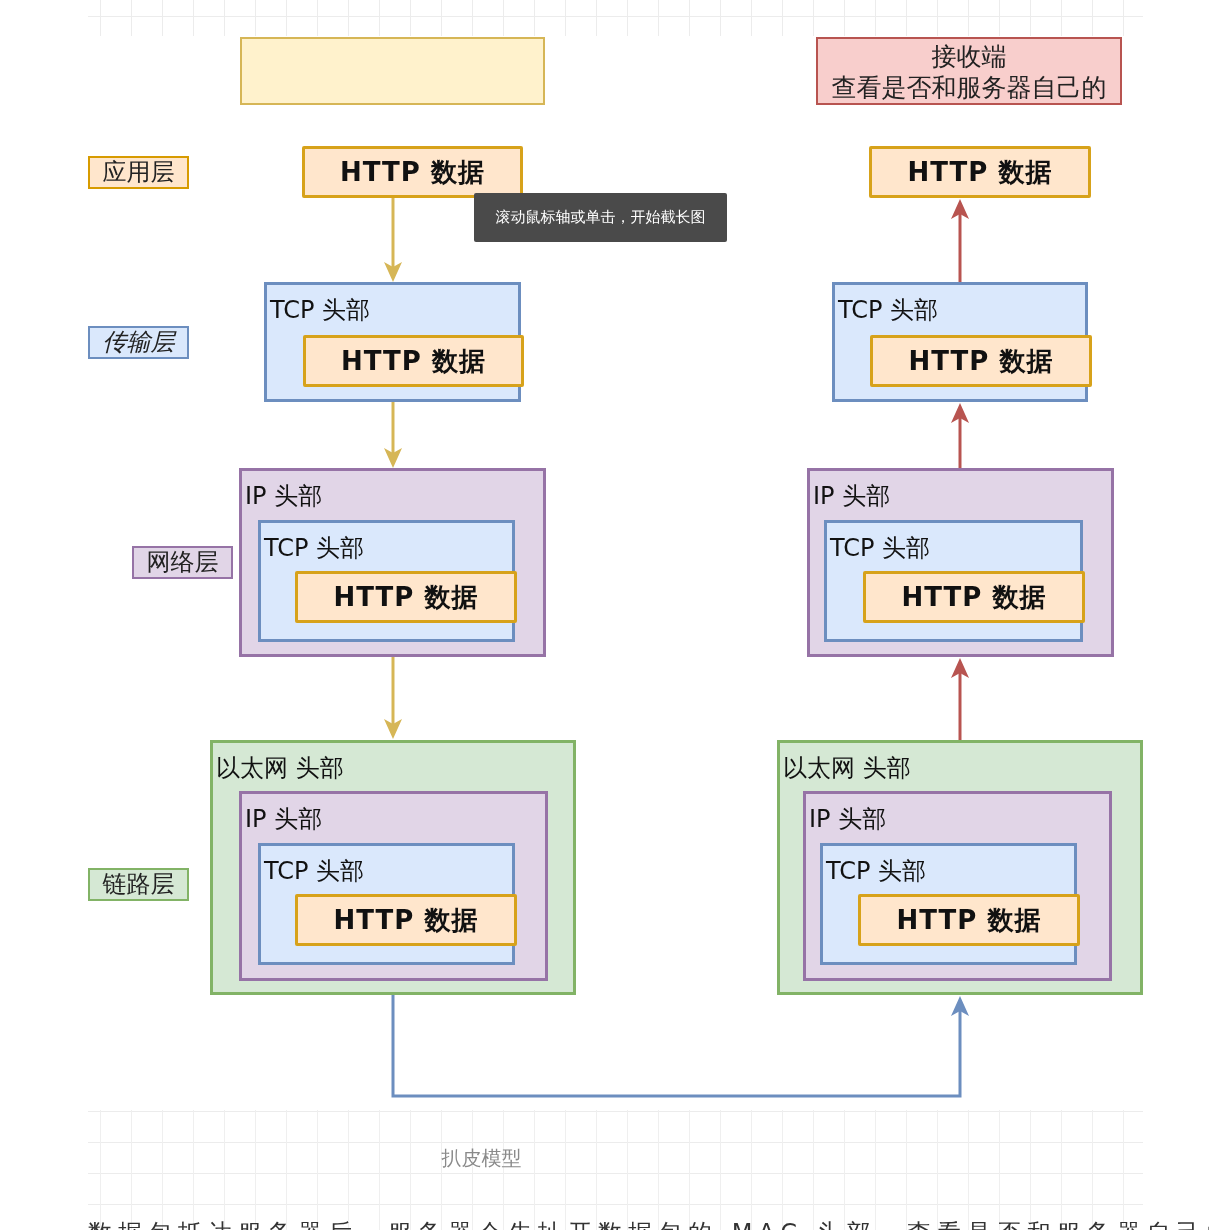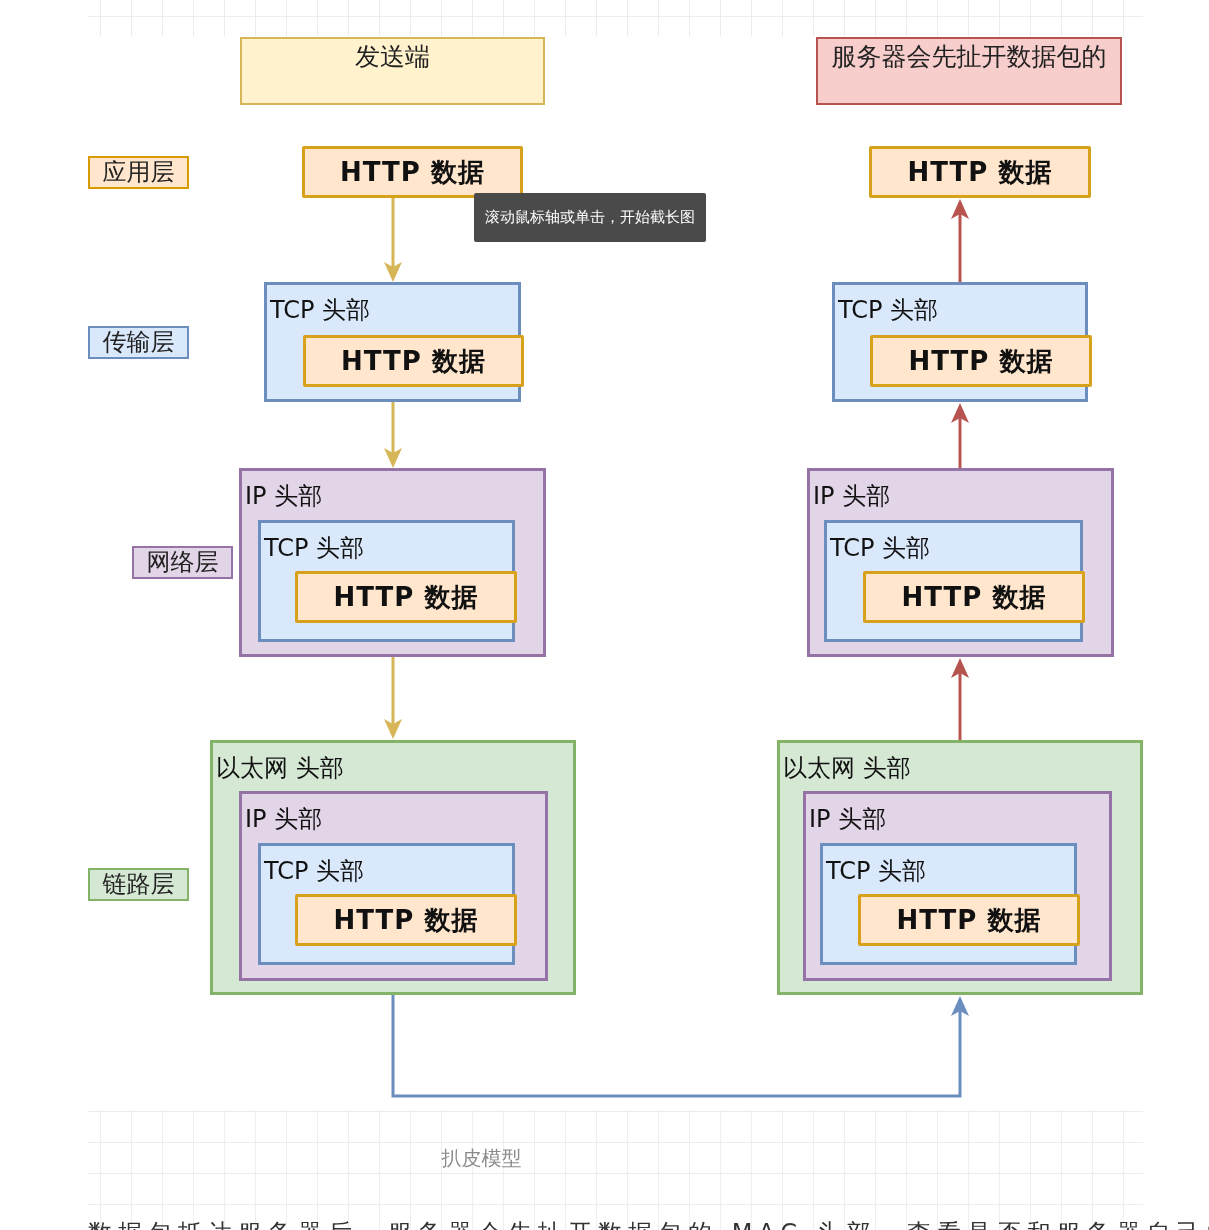--- a/index.html
+++ b/index.html
@@ -16,31 +16,31 @@
       linear-gradient(to bottom, #ececec 1px, transparent 1px);
     background-size: 31px 31px; background-position: 12px 0, 0 1px; }
   .box { position: absolute; box-sizing: border-box; }
   .hdr { position: absolute; text-align: center; color: #222; font-size: 25px; line-height: 31px;
          padding-top: 2px; }
   .hdr-send { left: 240px; top: 37px; width: 305px; height: 68px; background: #fff2cc; border: 2px solid #d6b656; }
   .hdr-recv { left: 816px; top: 37px; width: 306px; height: 68px; background: #f8cecc; border: 2px solid #b85450; }
   .layer-label { position: absolute; left: 88px; width: 101px; height: 33px; box-sizing: border-box;
          font-size: 24px; line-height: 29px; text-align: center; color: #222; }
   .ll-app { top: 156px; background: #ffe6cc; border: 2px solid #d79b00; }
-  .ll-tr  { top: 326px; background: #dae8fc; border: 2px solid #6c8ebf; }
+  .ll-tr  { top: 326px; background: #dae8fc; border: 2px solid #6c8ebf; font-style: italic; }
   .ll-net { top: 546px; background: #e1d5e7; border: 2px solid #9673a6; margin-left: 44px; }
   .ll-lnk { top: 868px; background: #d5e8d4; border: 2px solid #82b366; }
   .http { background: #ffe6cc; border: 3px solid #d7a21a; border-radius: 2px;
           display: flex; align-items: center; justify-content: center;
           font-weight: bold; font-size: 26px; color: #111; letter-spacing: 1px; margin-left: 20px; }
   .tcp  { background: #dae8fc; border: 3px solid #6c8ebf; }
   .ip   { background: #e1d5e7; border: 3px solid #9673a6; }
   .eth  { background: #d5e8d4; border: 3px solid #82b366; padding-left: 40px; }
   .hlabel { position: absolute; left: 3px; top: 10px; font-size: 24px; font-weight: normal; color: #111; line-height: 30px; }
-  .tooltip { position: absolute; left: 474px; top: 193px; width: 232px; height: 49px; background: #4a4a4a;
+  .tooltip { position: absolute; left: 474px; top: 193px; width: 253px; height: 49px; background: #4a4a4a;
              color: #fff; font-size: 15px; line-height: 49px; text-align: center; border-radius: 2px; }
   .caption { position: absolute; left: 0; width: 963px; top: 1143px; text-align: center;
              color: #8a8a8a; font-size: 20px; line-height: 30px; }
   .para { position: absolute; left: 88px; top: 1218px; font-size: 24px; line-height: 30px; color: #333;
           white-space: nowrap; letter-spacing: 6px; }
   svg.arrows { position: absolute; left: 0; top: 0; }
 </style>
 </head>
 <body>
 
@@ -80,24 +80,24 @@
     <path d="M951,678 L960,658 L969,678 L960,673 Z" fill="#b85450"></path>
   </g>
 
   <g>
     <polyline points="393,995 393,1096 960,1096 960,1010" fill="none" stroke="#6c8ebf" stroke-width="3"></polyline>
     <path d="M951,1016 L960,996 L969,1016 L960,1011 Z" fill="#6c8ebf"></path>
   </g>
 </svg>
 
 <div class="hdr hdr-send box">
-  <div>发送端</div>
 </div>
 <div class="hdr hdr-recv box">
-  <div>服务器会先扯开数据包的</div>
+  <div>接收端</div>
+  <div>查看是否和服务器自己的</div>
 </div>
 
 <div class="layer-label ll-app">应用层</div>
 <div class="layer-label ll-tr">传输层</div>
 <div class="layer-label ll-net">网络层</div>
 <div class="layer-label ll-lnk">链路层</div>
 
 <div class="box http" style="left:282px;top:146px;width:221px;height:52px;">
   <span>HTTP 数据</span>
 </div>

